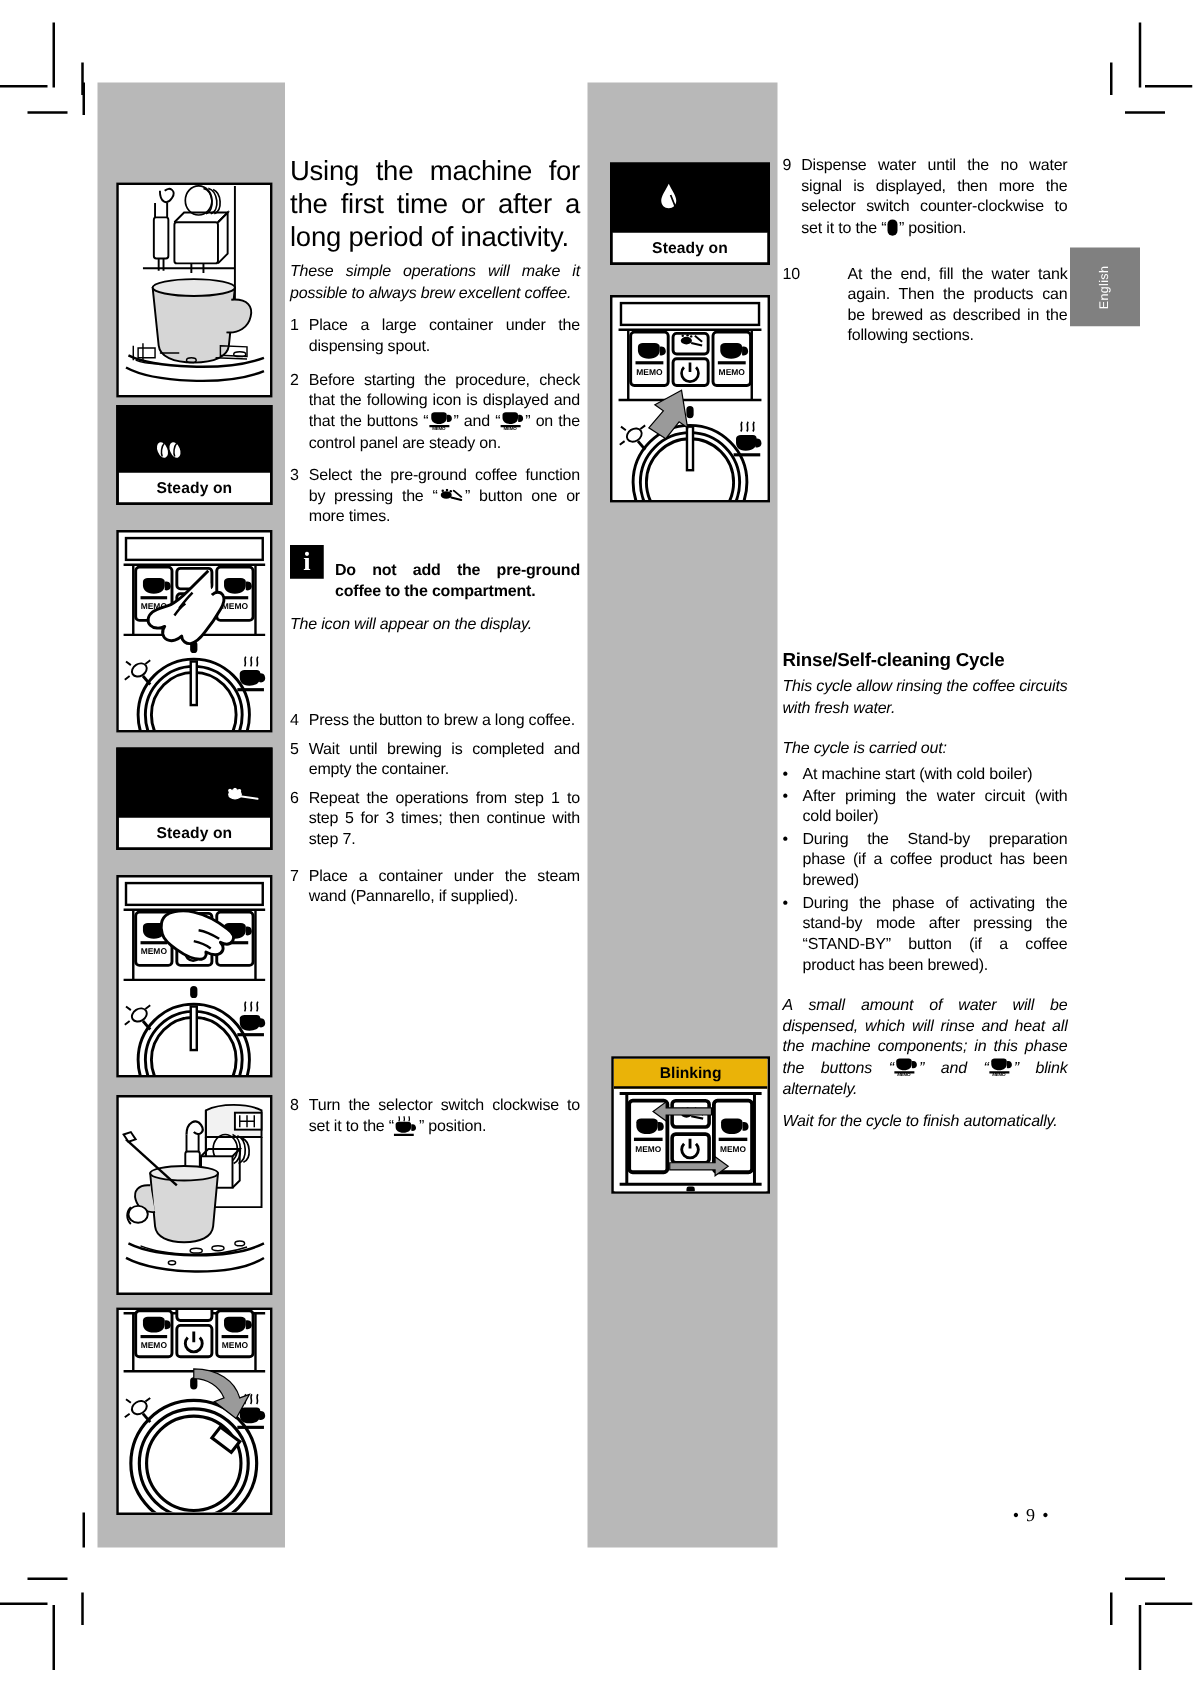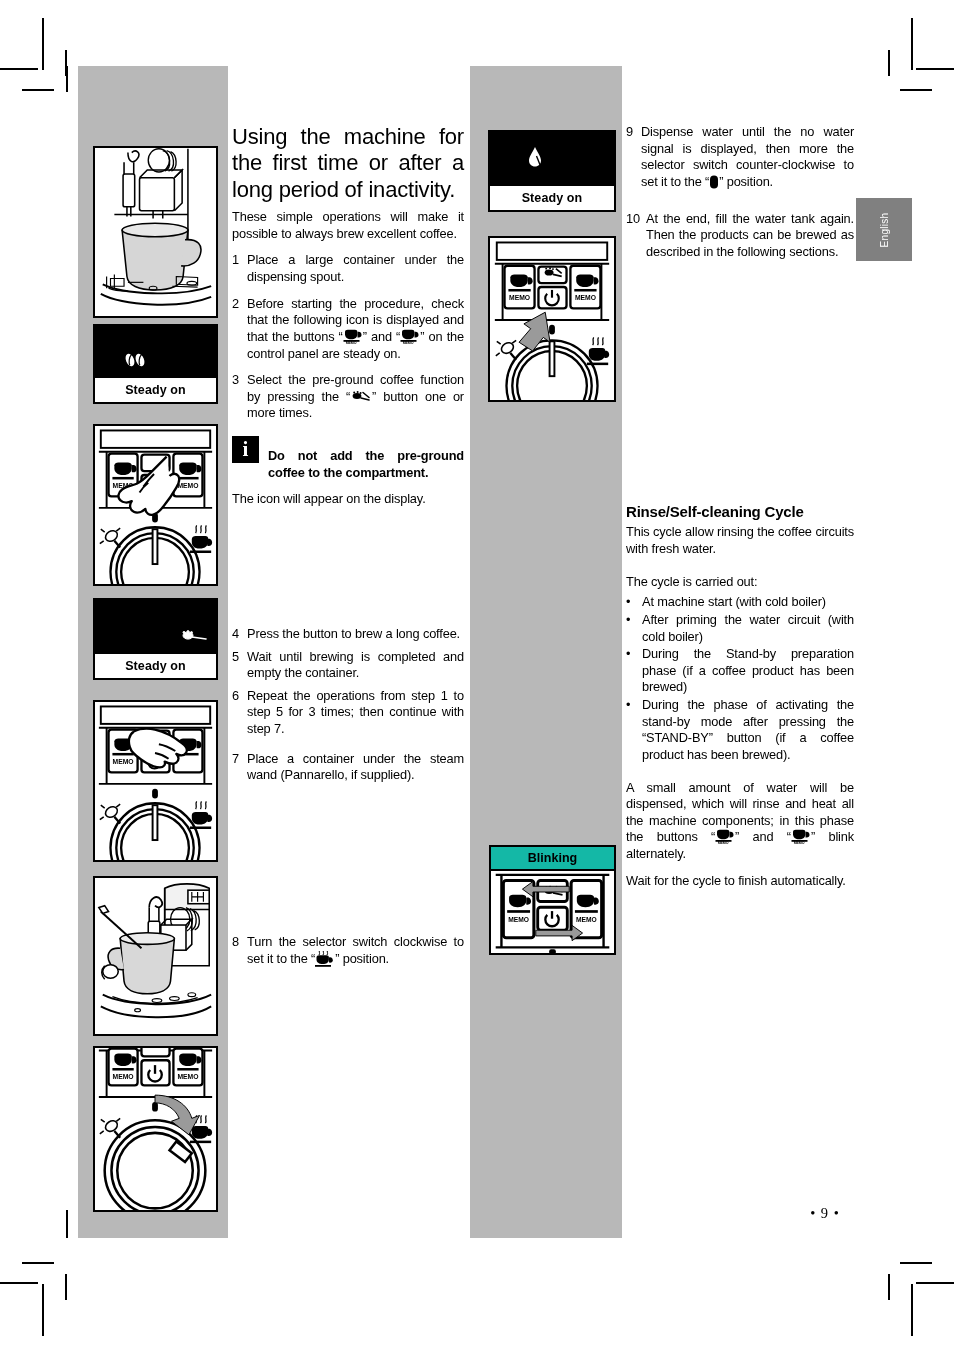--- a/index.html
+++ b/index.html
@@ -24,39 +24,39 @@
   .lcd{position:absolute;box-sizing:border-box;background:#000;border:2px solid #000;overflow:hidden;}
   .lcd .screen{position:relative;width:100%;height:calc(100% - 24px);background:#000;}
   .lcd .caption{
     height:24px;background:#fff;color:#000;font-weight:bold;font-size:12.5px;
     display:flex;align-items:center;justify-content:center;letter-spacing:.1px;
   }
 
   
   .blinkpanel{position:absolute;box-sizing:border-box;border:2px solid #000;background:#fff;overflow:hidden;}
   .blinkpanel .caption{
-    height:22px;background:#14b8a6;color:#000;font-weight:bold;font-size:12.5px;
+    height:22px;background:#eab308;color:#000;font-weight:bold;font-size:12.5px;
     display:flex;align-items:center;justify-content:center;border-bottom:2px solid #000;
   }
   .blinkpanel .body{position:relative;height:calc(100% - 22px);}
   .blinkpanel svg{display:block;width:100%;height:100%;}
 
   
   .textcol{position:absolute;}
   #col-left-text{left:232px;top:124px;width:232px;}
   #col-right-text{left:626px;top:124px;width:228px;}
 
   h1.sect{
     font-size:22px;font-weight:normal;line-height:1.2;margin:0 0 6px 0;
     text-align:justify;letter-spacing:-0.2px;
   }
   h2.sect{
     font-size:15px;font-weight:bold;line-height:1.2;margin:0 0 3px 0;letter-spacing:-0.2px;
   }
-  p.body{font-size:12.8px;line-height:1.30;margin:0 0 10px 0;text-align:justify;letter-spacing:-0.15px;}
+  p.body{font-size:12.8px;line-height:1.30;margin:0 0 10px 0;text-align:justify;letter-spacing:-0.15px;font-style:italic;}
   p.body.tight{margin-bottom:4px;}
   p.bold{font-weight:bold;}
 
   
   .step{display:flex;font-size:12.8px;line-height:1.30;margin-bottom:10px;letter-spacing:-0.15px;}
   .step .num{width:15px;flex:0 0 15px;text-align:left;}
   .step .num.wide{width:20px;flex:0 0 20px;}
   .step .txt{flex:1;text-align:justify;}
 
   
@@ -640,21 +640,21 @@
               <path d="M13 1.5 l6 5"></path>
             </g>
           </svg></span><span>” button one or more times.</span></span>
   </div>
 
   <div class="note">
     <div class="ibox">i</div>
     <div class="ntxt">Do not add the pre-ground coffee to the compartment.</div>
   </div>
 
-  <p class="body" style="margin-bottom:118px;">The icon will appear on the display.</p>
+  <p class="body" style="margin-bottom:60px;">The icon will appear on the display.</p>
 
   <div class="step" style="margin-bottom:6px;">
     <span class="num">4</span>
     <span class="txt">Press the button to brew a long coffee.</span>
   </div>
 
   <div class="step" style="margin-bottom:6px;">
     <span class="num">5</span>
     <span class="txt">Wait until brewing is completed and empty the container.</span>
   </div>
@@ -687,21 +687,21 @@
 
 <div class="textcol" id="col-right-text">
 
   <div class="step" style="margin-bottom:20px;">
     <span class="num">9</span>
     <span class="txt"><span>Dispense water until the no water signal is displayed, then more the selector switch counter-clockwise to set it to the “</span><span class="gly" style="vertical-align:-3px;"><svg width="10" height="14" viewBox="0 0 10 14">
             <rect x="1" y="0.5" width="8" height="13" rx="4" fill="#000"></rect>
           </svg></span><span>” position.</span></span>
   </div>
 
-  <div class="step" style="margin-bottom:0;">
+  <div class="step" style="margin-bottom:0;gap:32px;">
     <span class="num wide">10</span>
     <span class="txt">At the end, fill the water tank again. Then the products can be brewed as described in the following sections.</span>
   </div>
 
   <div style="margin-top:243px;">
     <h2 class="sect">Rinse/Self-cleaning Cycle</h2>
     <p class="body" style="margin-bottom:16px;">This cycle allow rinsing the coffee circuits with fresh water.</p>
     <p class="body tight">The cycle is carried out:</p>
 
     <div class="bul">

